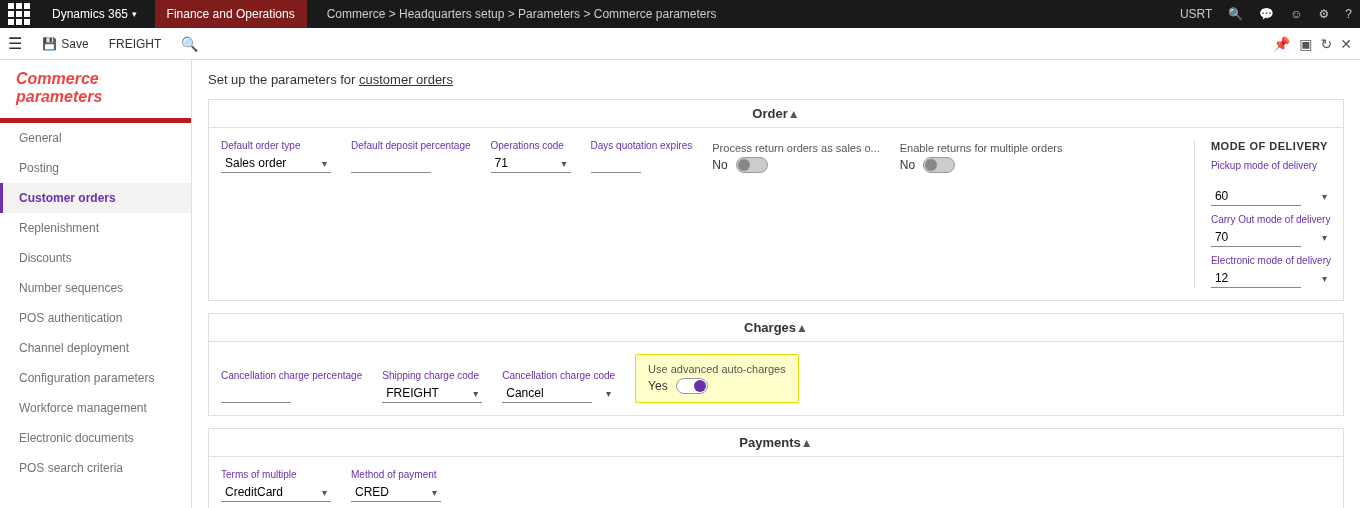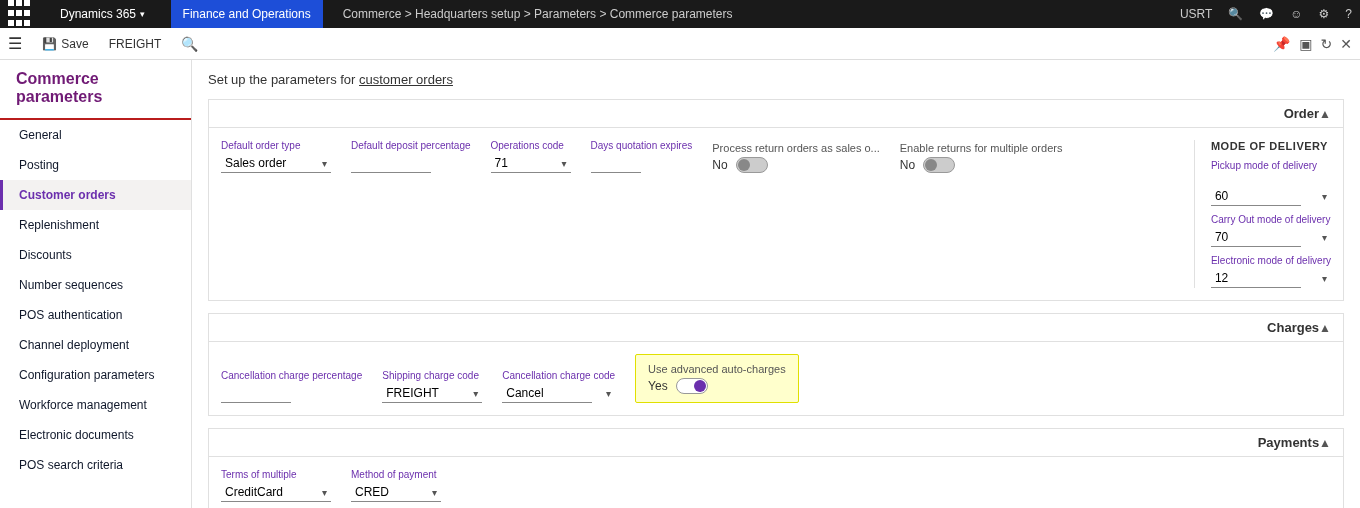--- a/index.html
+++ b/index.html
@@ -7,26 +7,26 @@
 
     
     .top-nav {
       display: flex;
       align-items: center;
       background: #1a1a1a;
       height: 28px;
       color: #fff;
       padding: 0 8px;
     }
-    .top-nav-apps { display: flex; gap: 18px; }
+    .top-nav-apps { display: flex; align-items: center; gap: 10px; }
     .apps-grid { display: grid; grid-template-columns: repeat(3,6px); gap: 2px; margin-right: 4px; cursor: pointer; }
     .apps-grid span { width: 6px; height: 6px; background: #fff; display: block; }
     .nav-d365 { background: #1a1a1a; color: #fff; padding: 0 8px; font-size: 12px; display: flex; align-items: center; gap: 4px; height: 28px; }
     .nav-d365 .caret { font-size: 9px; }
-    .nav-fo { background: #1d4ed8; color: #fff; padding: 0 12px; font-size: 12px; height: 28px; display: flex; align-items: center; }
+    .nav-fo { background: #7f1d1d; color: #fff; padding: 0 12px; font-size: 12px; height: 28px; display: flex; align-items: center; }
     .nav-breadcrumb { color: #ccc; font-size: 12px; margin-left: 20px; }
     .nav-right { margin-left: auto; display: flex; align-items: center; gap: 16px; color: #ccc; font-size: 12px; }
     .nav-right span { cursor: pointer; }
 
     
     .toolbar {
       display: flex;
       align-items: center;
       background: #fff;
       height: 32px;
@@ -34,30 +34,31 @@
       border-bottom: 1px solid #ddd;
       gap: 12px;
     }
     .toolbar-ham { font-size: 16px; cursor: pointer; color: #333; margin-right: 4px; }
     .toolbar-btn { display: flex; align-items: center; gap: 4px; font-size: 12px; cursor: pointer; color: #333; background: none; border: none; padding: 0 4px; }
     .toolbar-search { margin-left: 4px; font-size: 14px; cursor: pointer; color: #333; }
     .toolbar-right { margin-left: auto; display: flex; align-items: center; gap: 8px; color: #555; font-size: 14px; }
     .page-title {
       font-size: 16px;
       font-weight: 600;
-      color: #701a75;
+      color: #ef4444;
       padding: 10px 16px 12px 16px;
       background: #fff;
-      border-bottom: 2px solid #b91c1c;
+      border-bottom: 5px solid #b91c1c;
+      font-style: italic;
     }
     .sidebar-item {
       padding: 8px 16px;
       cursor: pointer;
       font-size: 12px;
-      color: #0f172a;
+      color: #737373;
       border-left: 3px solid transparent;
     }
     .sidebar-item.active {
       color: #6b2fad;
       border-left: 3px solid #6b2fad;
       font-weight: 600;
       background: #f3f2f1;
     }
 
     
@@ -75,21 +76,21 @@
     .section-header-text span { text-decoration: underline; }
 
     .section-block {
       border: 1px solid #e0e0e0;
       margin-bottom: 12px;
       background: #fff;
     }
     .section-title-bar {
       display: flex;
       align-items: center;
-      justify-content: flex-end;
+      justify-content: center;
       padding: 6px 12px;
       background: #fff;
       border-bottom: 1px solid #e0e0e0;
       font-size: 13px;
       font-weight: 600;
       color: #333;
     }
     .section-collapse { cursor: pointer; font-size: 12px; color: #555; }
     .section-body { padding: 12px; }
     .field-group { display: flex; flex-direction: column; gap: 3px; }

